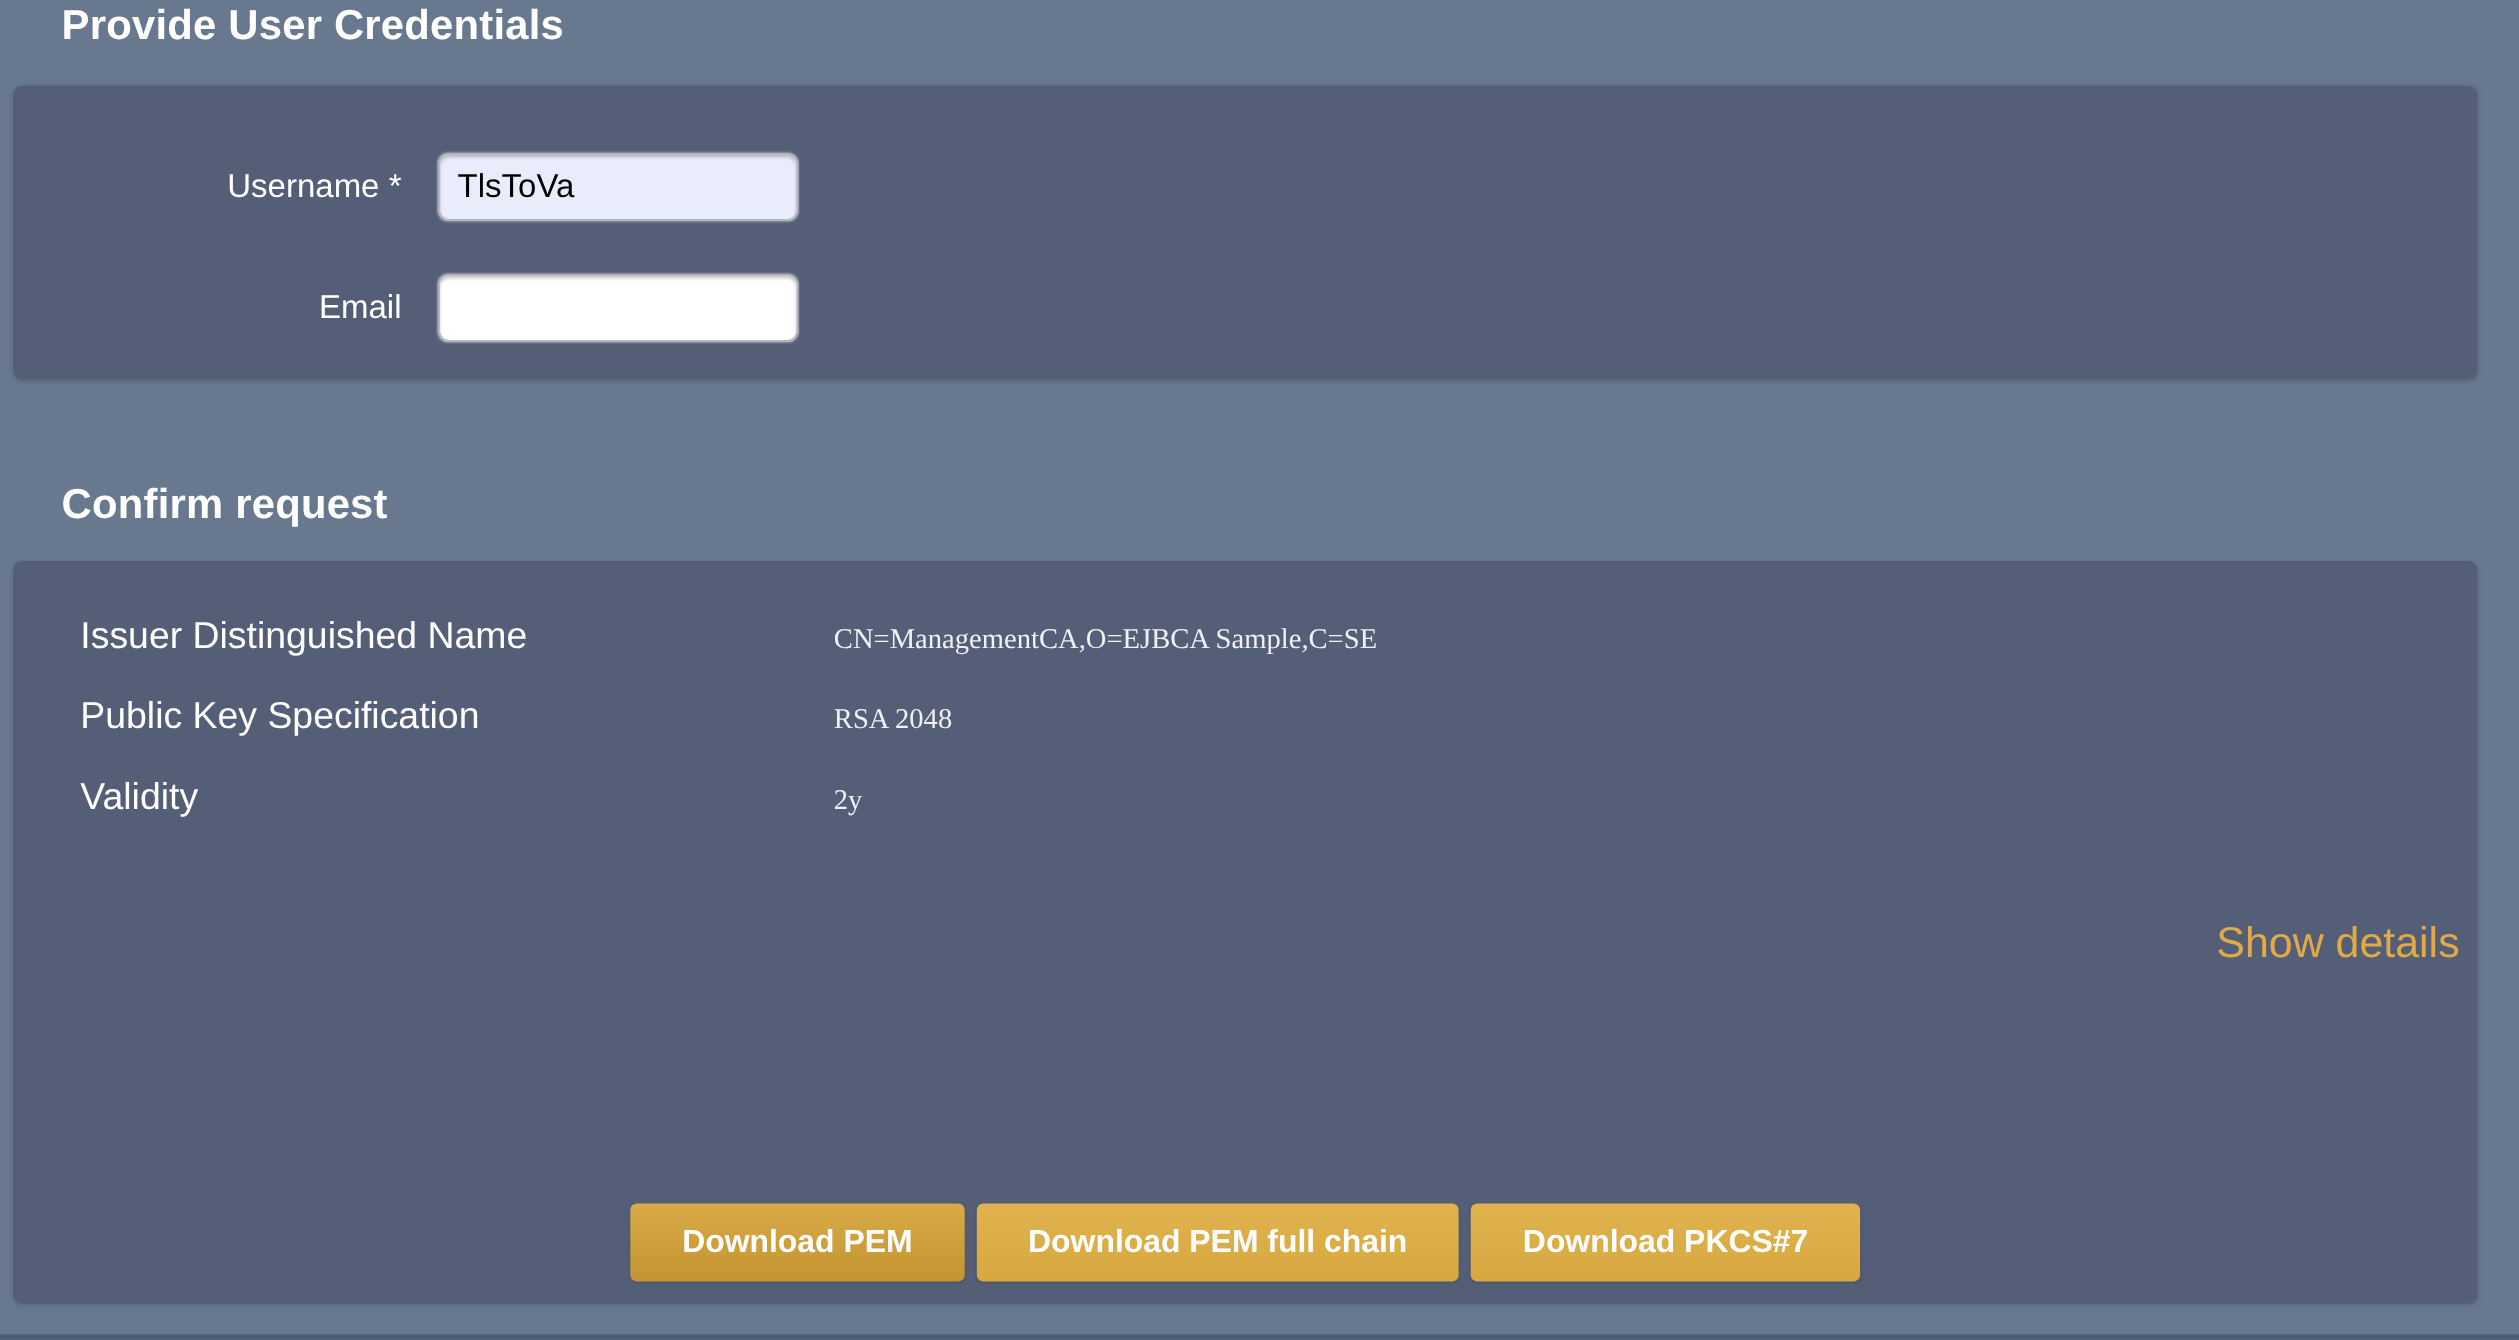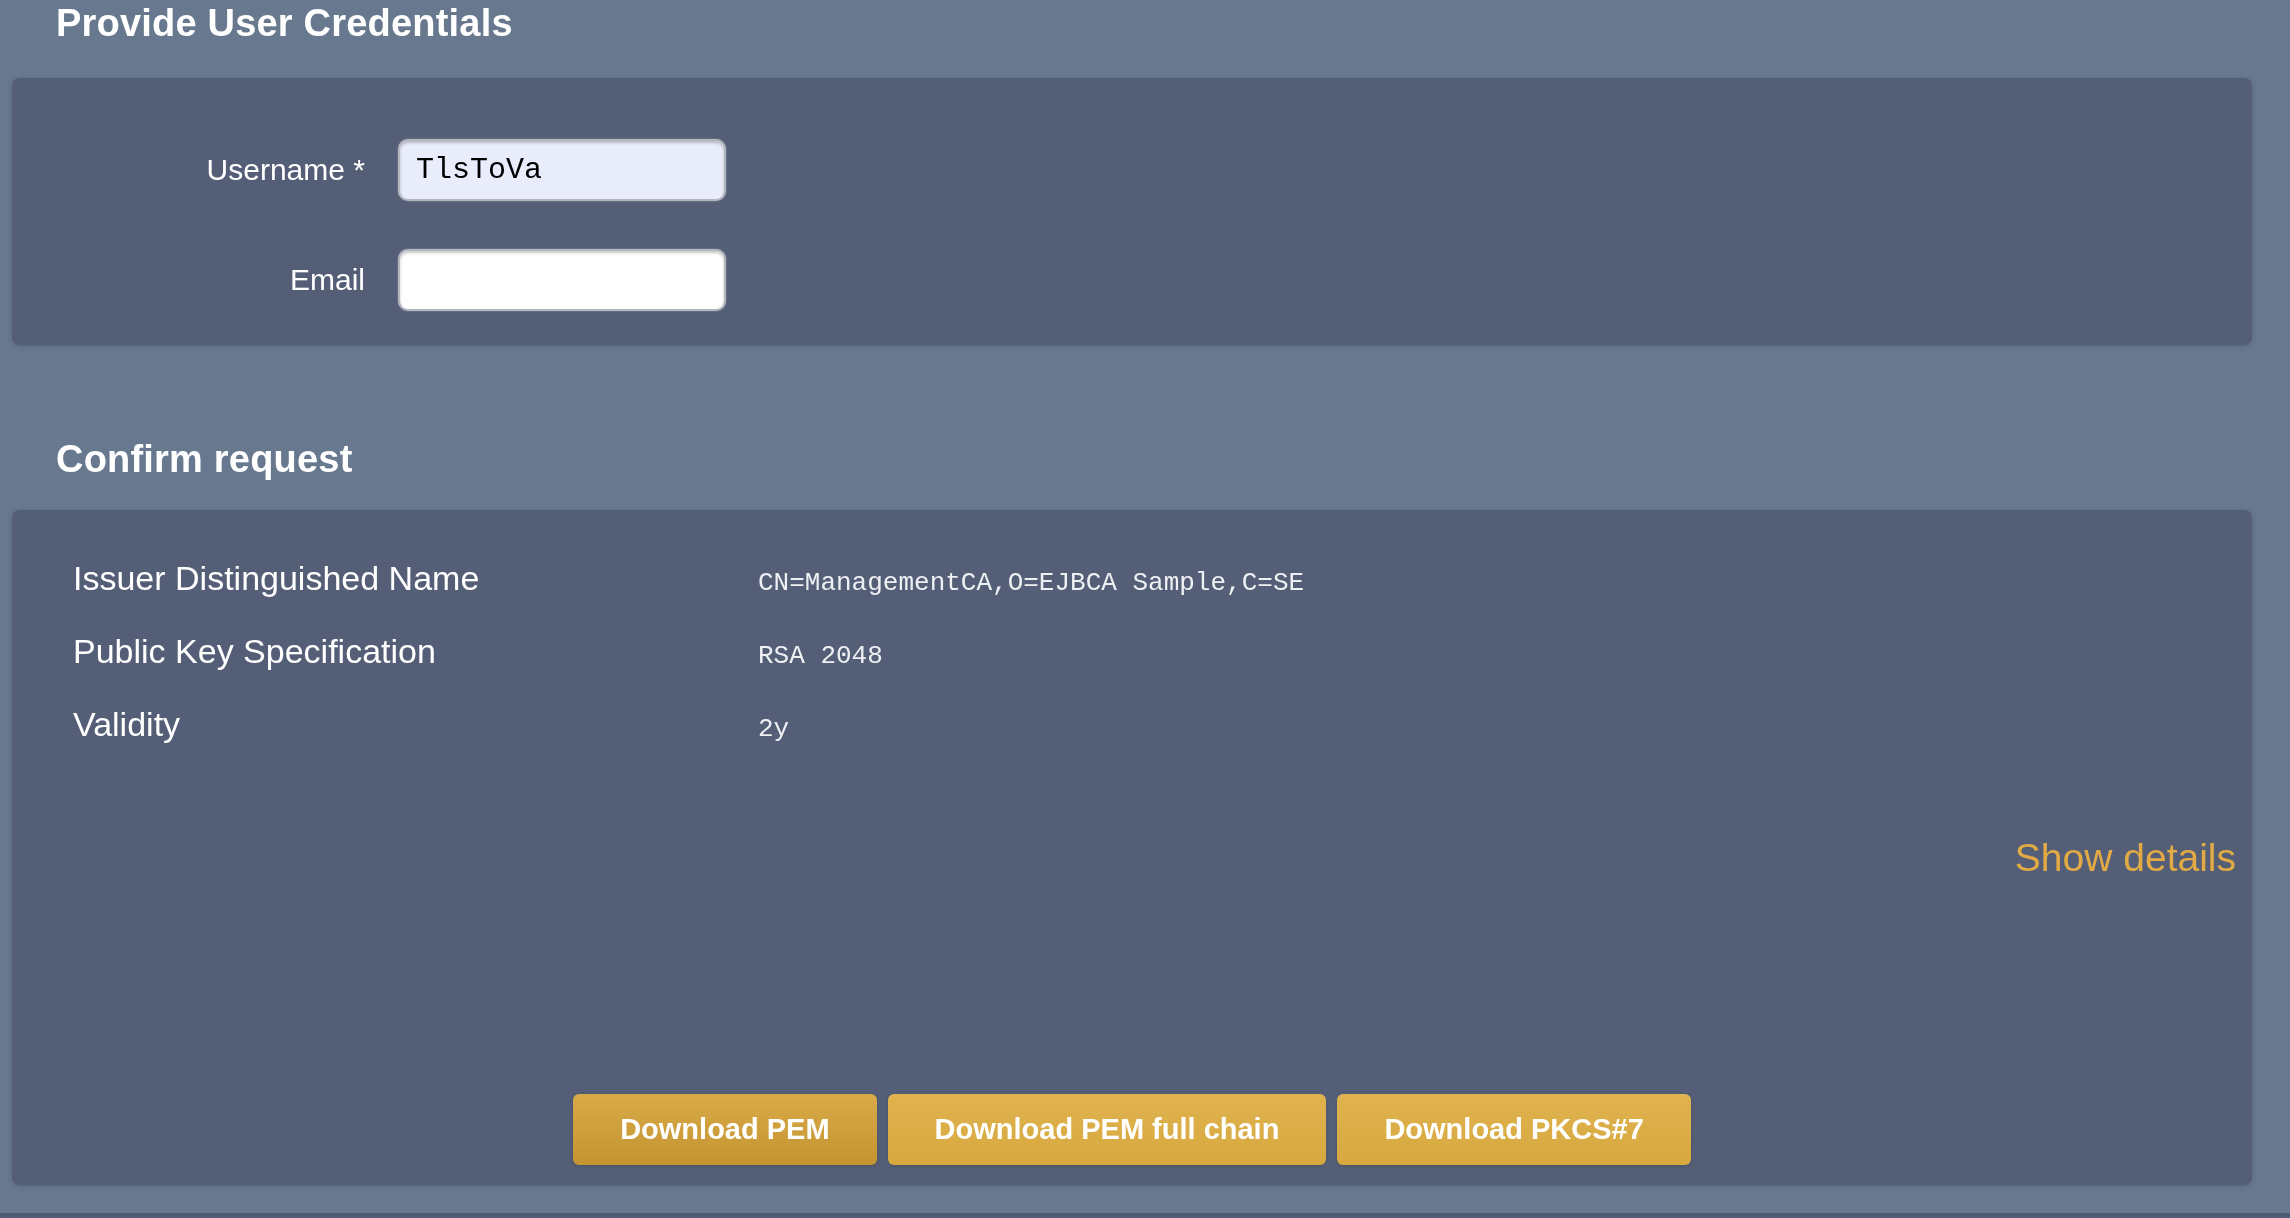--- a/index.html
+++ b/index.html
@@ -57,21 +57,21 @@
     font-size: 30px;
   }
   .text-input {
     box-sizing: border-box;
     margin-left: 33px;
     width: 328px;
     height: 62px;
     border: 2px solid #b3b6bd;
     border-radius: 10px;
     padding: 0 16px;
-    font-family: Liberation Mono, monospace;
+    font-family: Liberation Sans, sans-serif;
     font-size: 30px;
     color: #000000;
     box-shadow: inset 0 2px 3px rgba(0,0,0,0.22), 0 0 2px rgba(255,255,255,0.35);
     outline: none;
   }
   #username-input { background: #e8ecfb; }
   #email-input { background: #ffffff; }
 
   
   .details {
@@ -85,21 +85,21 @@
     align-items: baseline;
     height: 73px;
   }
   .detail-label {
     width: 685px;
     color: #ffffff;
     font-size: 34px;
     line-height: 40px;
   }
   .detail-value {
-    font-family: Liberation Mono, monospace;
+    font-family: Liberation Serif, serif;
     font-size: 26px;
     color: #eef0f3;
     line-height: 40px;
     white-space: pre;
   }
   .show-details-link {
     position: absolute;
     top: 326px;
     right: 16px;
     color: #e2aa45;

